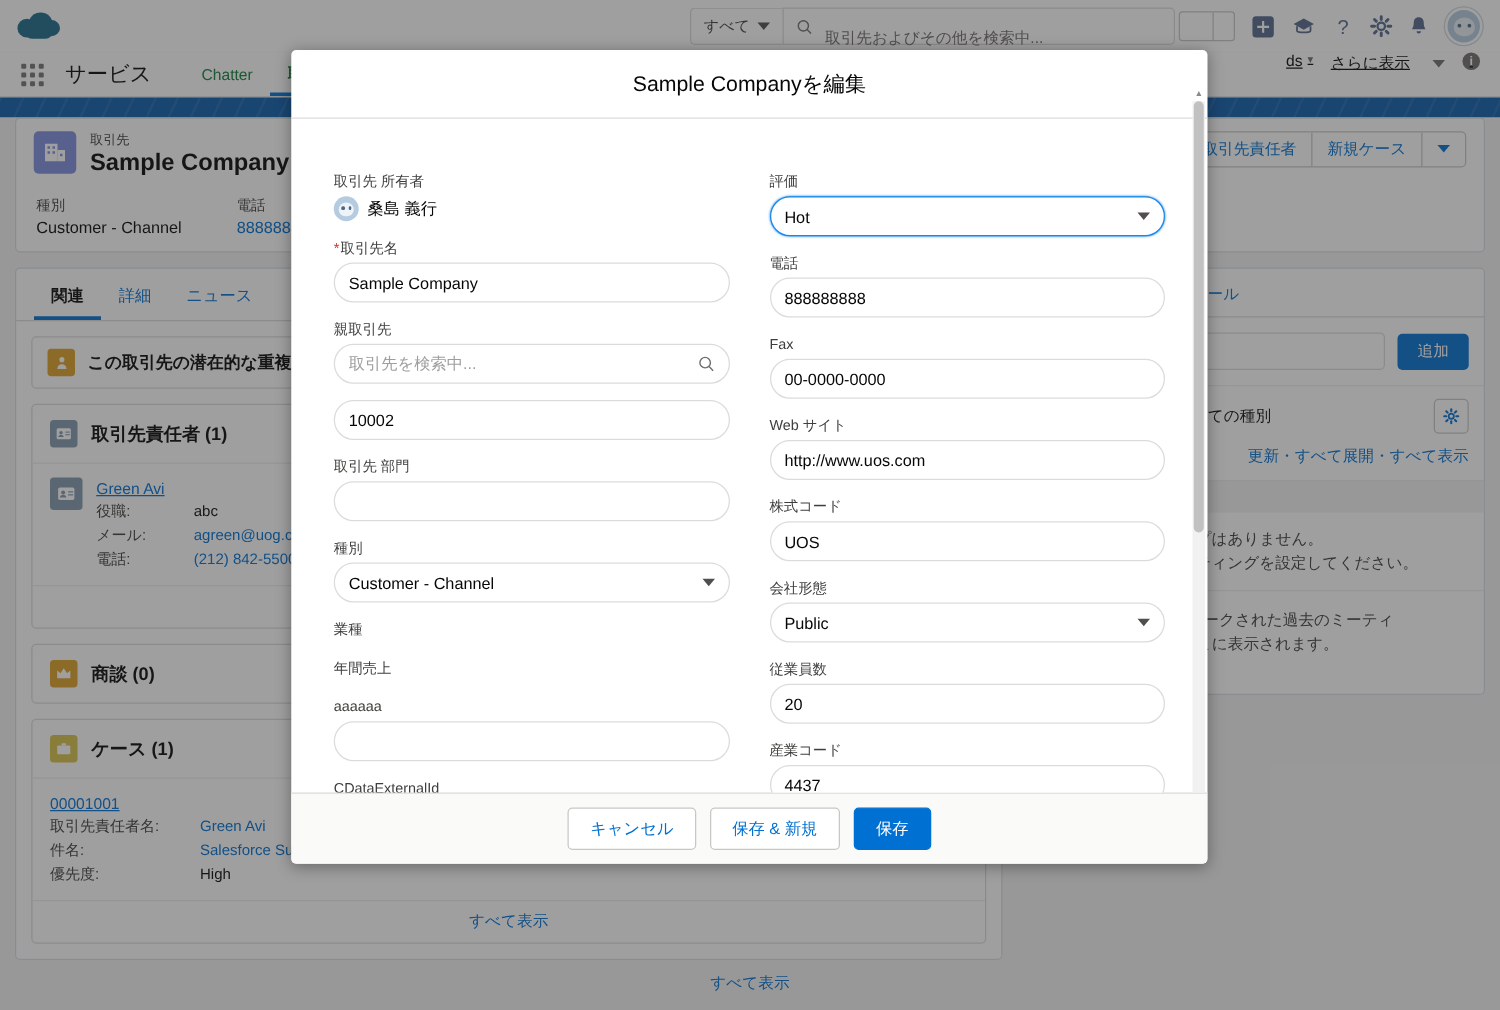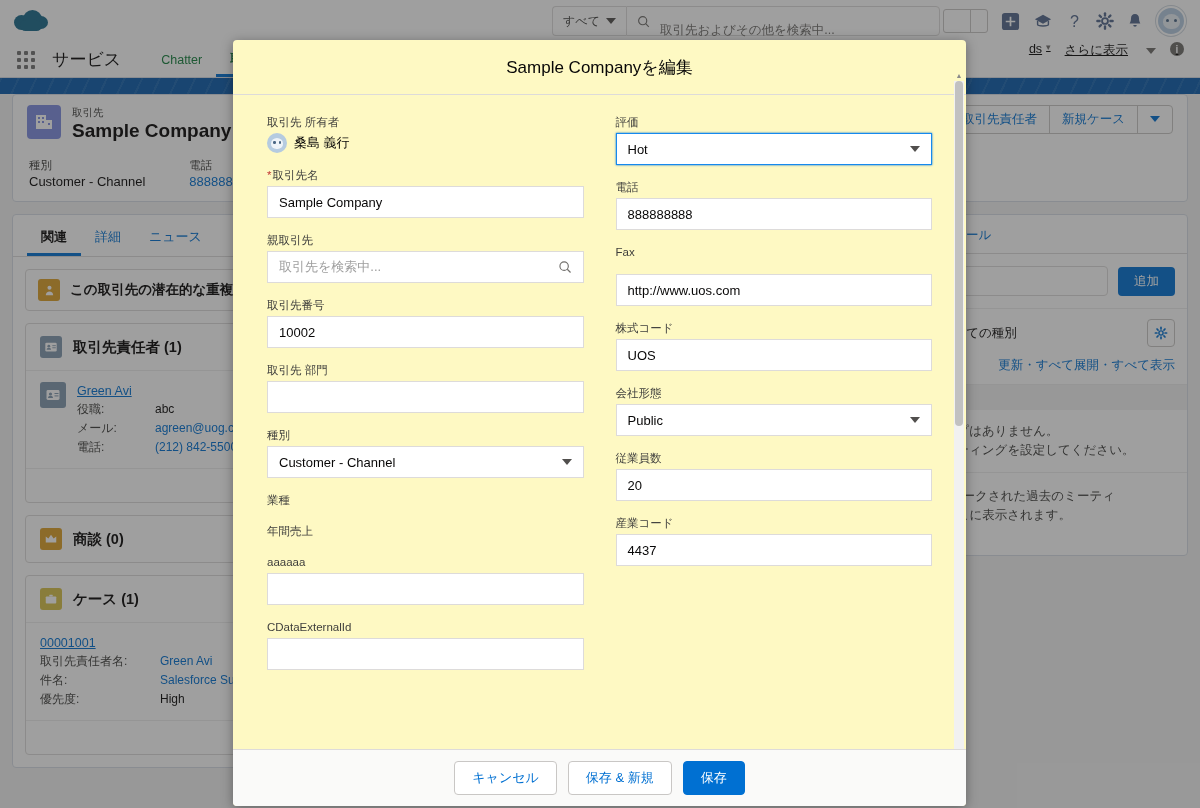--- a/index.html
+++ b/index.html
@@ -137,37 +137,37 @@
   .act-section { background: #f3f2f2; height: 26px; border-top: 1px solid #ededed; }
   .act-empty { padding: 12px; font-size: 12.5px; color: #3e3e3c; line-height: 19px; text-align: center; }
   .act-divider { border-top: 1px solid #ededed; }
   .act-empty2 { padding: 14px 12px 30px; font-size: 12.5px; color: #3e3e3c; line-height: 19px; text-align: center; }
 
   
   .scrim { position: absolute; inset: 0; background: rgba(43,43,43,0.45); }
 
   
   .modal {
-    position: absolute; left: 233px; top: 40px; width: 733px; height: 766px;
-    background: #fef9c3; border-radius: 4px; box-shadow: 0 2px 12px rgba(0,0,0,.35);
+    position: absolute; left: 233px; top: 40px; width: 733px; height: 651px;
+    background: #ffffff; border-radius: 4px; box-shadow: 0 2px 12px rgba(0,0,0,.35);
     display: flex; flex-direction: column; overflow: hidden; justify-content: space-between;
   }
   .modal-header {
     height: 55px; border-bottom: 1px solid #dddbda; display: flex; align-items: center; justify-content: center;
     flex: 0 0 auto;
   }
   .modal-title { font-size: 17px; color: #080707; font-weight: 400; }
   .modal-body { flex: 1; overflow: hidden; position: relative; padding: 18px 34px 0 34px; }
-  .form-grid { display: grid; grid-template-columns: 1fr 1fr; column-gap: 32px; }
+  .form-grid { display: grid; grid-template-columns: 1fr 1fr; column-gap: 32px; margin-top: 24px; }
 
   .fld { margin-bottom: 13px; }
   .fld-label { font-size: 11.5px; color: #3e3e3c; line-height: 18px; margin-bottom: 2px; }
   .fld-label .req { color: #c23934; margin-right: 1px; }
   .inp {
-    height: 32px; border: 1px solid #dddbda; border-radius: 0; background: #fff;
+    height: 32px; border: 1px solid #dddbda; border-radius: 16px; background: #fff;
     display: flex; align-items: center; padding: 0 11px; font-size: 13px; color: #080707;
   }
   .inp.placeholder { color: #9e9e9e; }
   .inp.focused { border-color: #1589ee; box-shadow: 0 0 2px #0070d2; }
   .inp .grow { flex: 1; }
   .caret { width: 0; height: 0; border-left: 5px solid transparent; border-right: 5px solid transparent; border-top: 6px solid #514f4d; }
 
   .owner-row { display: flex; align-items: center; gap: 7px; font-size: 13px; color: #080707; }
   .owner-av { width: 20px; height: 20px; border-radius: 50%; background: #b5cbe0; display:flex; align-items:center; justify-content:center; }
   .owner-av .f { width: 12px; height: 11px; border-radius: 50% 50% 45% 45%; background: #eef3f8; position: relative; }
@@ -529,21 +529,20 @@
             <div class="inp placeholder">
               <span class="grow">取引先を検索中...</span>
               <svg width="14" height="14" viewBox="0 0 16 16">
                   <circle cx="7" cy="7" r="4.8" fill="none" stroke="#706e6b" stroke-width="1.3"></circle>
                   <line x1="10.6" y1="10.6" x2="14.3" y2="14.3" stroke="#706e6b" stroke-width="1.3"></line>
                 </svg>
             </div>
           </div>
 
           <div class="fld">
-            <div class="fld-label">取引先番号</div>
             <div class="inp">10002</div>
           </div>
 
           <div class="fld">
             <div class="fld-label">取引先 部門</div>
             <div class="inp"></div>
           </div>
 
           <div class="fld">
             <div class="fld-label">種別</div>
@@ -583,23 +582,25 @@
             </div>
           </div>
 
           <div class="fld">
             <div class="fld-label">電話</div>
             <div class="inp">888888888</div>
           </div>
 
           <div class="fld">
             <div class="fld-label">Fax</div>
-          </div>
-
-          <div class="fld">
+            <div class="inp">00-0000-0000</div>
+          </div>
+
+          <div class="fld">
+            <div class="fld-label">Web サイト</div>
             <div class="inp">http://www.uos.com</div>
           </div>
 
           <div class="fld">
             <div class="fld-label">株式コード</div>
             <div class="inp">UOS</div>
           </div>
 
           <div class="fld">
             <div class="fld-label">会社形態</div>

